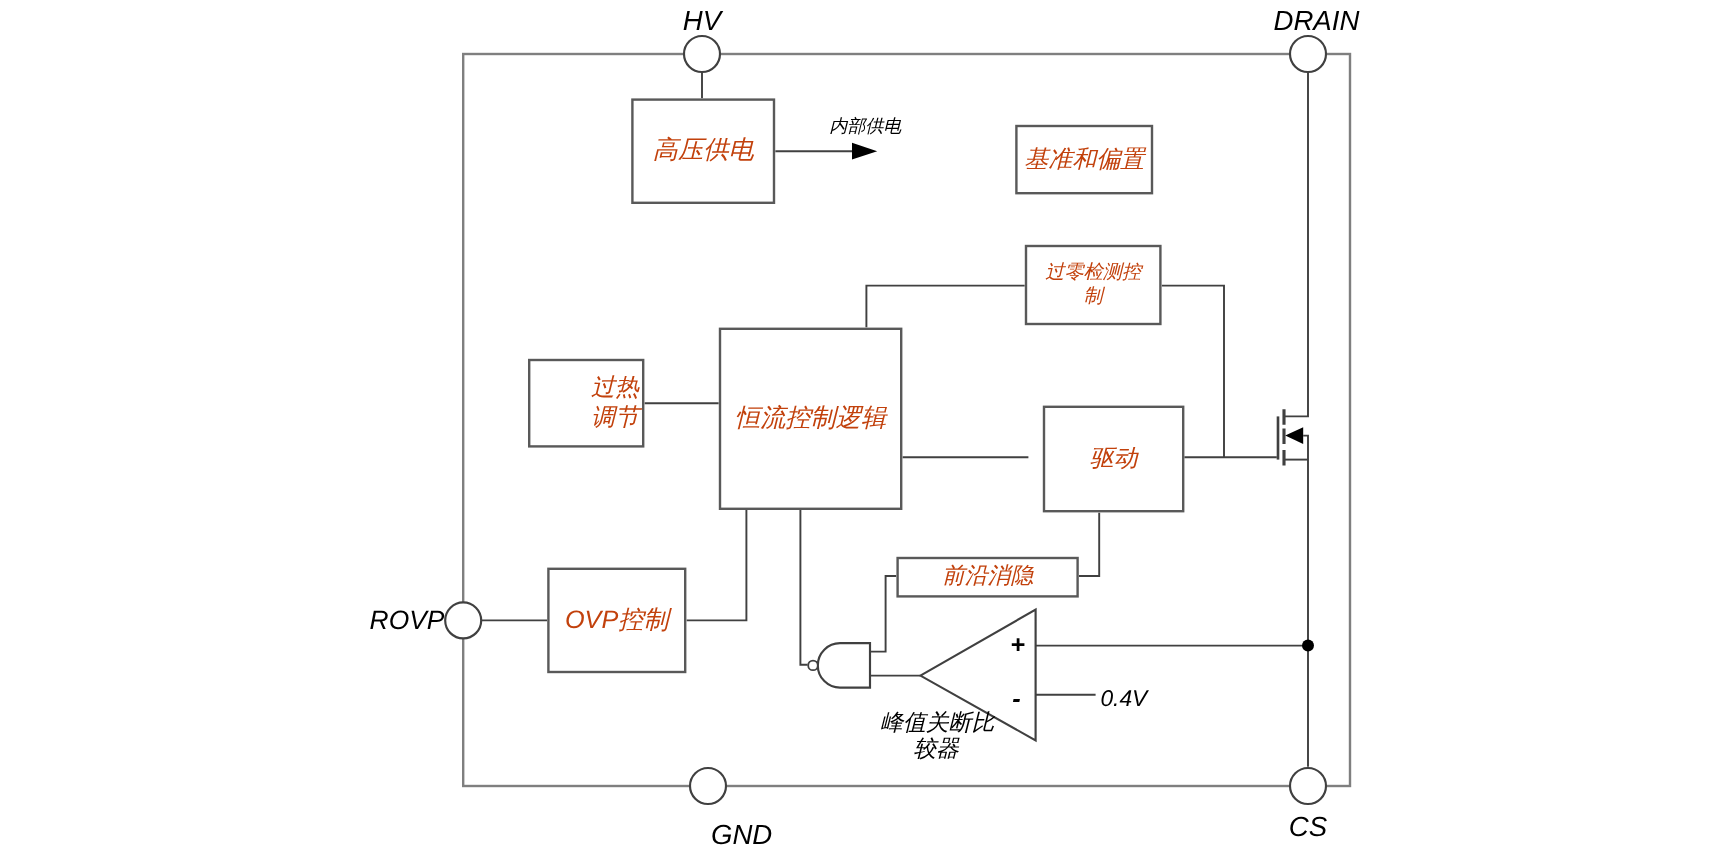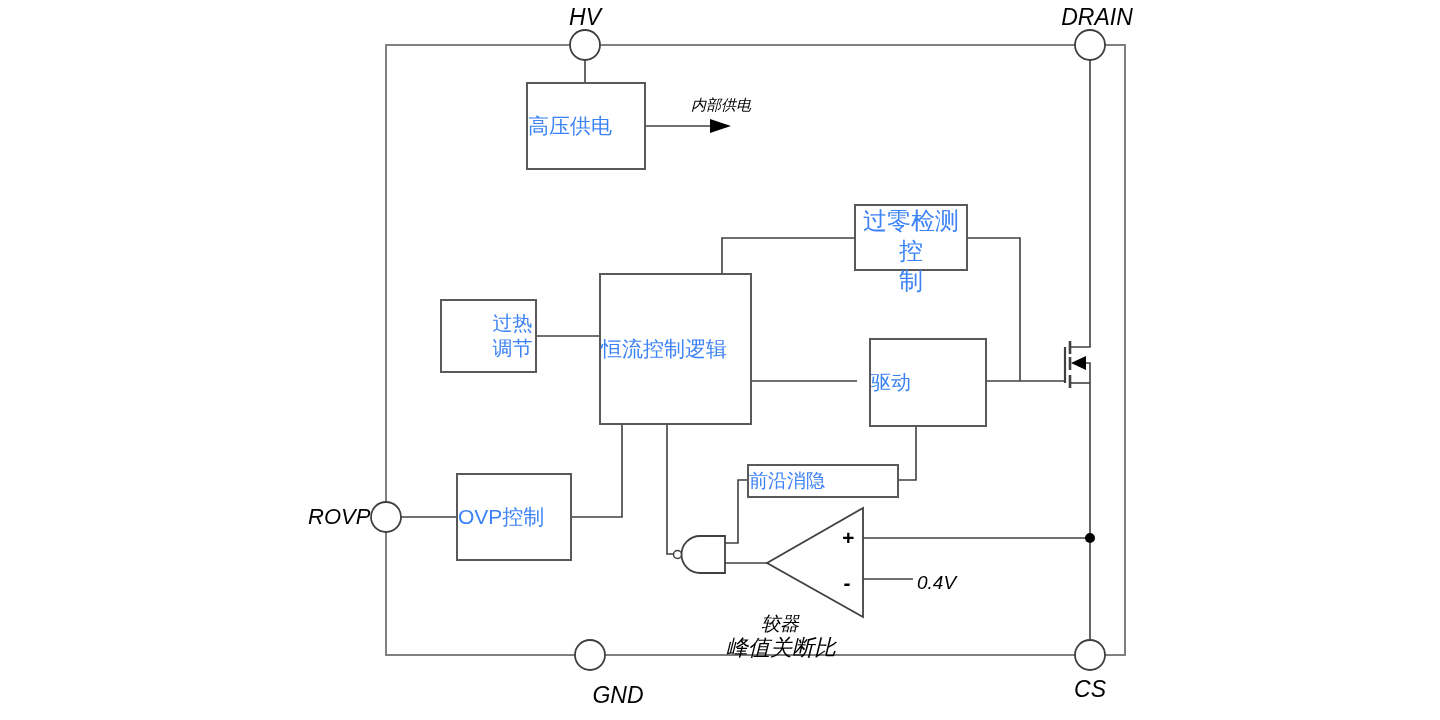--- a/index.html
+++ b/index.html
@@ -4,22 +4,22 @@
 <style>
   html,body{margin:0;padding:0;background:#ffffff;}
   .canvas{
     position:relative;width:1440px;height:720px;background:#ffffff;
     font-family:"Liberation Sans","DejaVu Sans",sans-serif;color:#000;
     overflow:hidden;
   }
   svg.layer{position:absolute;left:0;top:0;width:1440px;height:720px;}
   .block{
     position:absolute;box-sizing:border-box;background:#ffffff;
-    border:2px solid #595959;display:flex;align-items:center;
-    text-align:center;color:#3b82f6;line-height:1.25;z-index:2;
+    border:2px solid #595959;display:flex;align-items:center;justify-content:center;
+    text-align:center;color:#c2410c;line-height:1.25;z-index:2;font-style:italic;
   }
   .lbl{position:absolute;white-space:nowrap;color:#000;z-index:3;font-style:italic;}
   .center{transform:translateX(-50%);}
 </style>
 </head>
 <body>
 
 <div class="canvas">
 
   <svg class="layer" viewBox="0 0 1440 720" xmlns="http://www.w3.org/2000/svg">
@@ -70,22 +70,25 @@
       <circle cx="386" cy="517" r="15"></circle>
       <circle cx="590" cy="655" r="15"></circle>
       <circle cx="1090" cy="655" r="15"></circle>
     </g>
   </svg>
 
   <div class="block" style="left:526px;top:82px;width:120px;height:88px;font-size:21px;">
     <span>高压供电</span>
   </div>
 
+  <div class="block" style="left:846px;top:104px;width:115px;height:58px;font-size:20px;">
+    <span>基准和偏置</span>
+  </div>
 
-  <div class="block" style="left:854px;top:204px;width:114px;height:67px;font-size:24px;flex-direction:column;">
+  <div class="block" style="left:854px;top:204px;width:114px;height:67px;font-size:16px;flex-direction:column;">
     <span>过零检测控</span>
     <span>制</span>
   </div>
 
   <div class="block" style="left:440px;top:299px;width:97px;height:74px;font-size:20px;padding-left:48px;">
     <span>过热调节</span>
   </div>
 
   <div class="block" style="left:599px;top:273px;width:153px;height:152px;font-size:21px;">
     <span>恒流控制逻辑</span>
@@ -106,19 +109,19 @@
   <div class="lbl center" style="left:585px;top:4px;font-size:23px;">HV</div>
   <div class="lbl center" style="left:1097px;top:4px;font-size:23px;">DRAIN</div>
   <div class="lbl" style="left:308px;top:504px;width:60px;text-align:right;font-size:22px;">ROVP</div>
   <div class="lbl center" style="left:590px;top:682px;font-size:23px;margin-left:28px;">GND</div>
   <div class="lbl center" style="left:1090px;top:676px;font-size:23px;">CS</div>
 
   <div class="lbl center" style="left:721px;top:96px;font-size:15px;">内部供电</div>
 
   <div class="lbl" style="left:917px;top:572px;font-size:19px;">0.4V</div>
 
-  <div class="lbl center" style="left:781px;top:589px;font-size:22px;margin-top:44px;">峰值关断比</div>
+  <div class="lbl center" style="left:781px;top:589px;font-size:19px;">峰值关断比</div>
   <div class="lbl center" style="left:780px;top:611px;font-size:19px;">较器</div>
 
   <div class="lbl center" style="left:848px;top:526px;font-size:21px;font-weight:bold;">+</div>
   <div class="lbl center" style="left:847px;top:571px;font-size:21px;font-weight:bold;">-</div>
 
 </div>
 
 </body></html>

